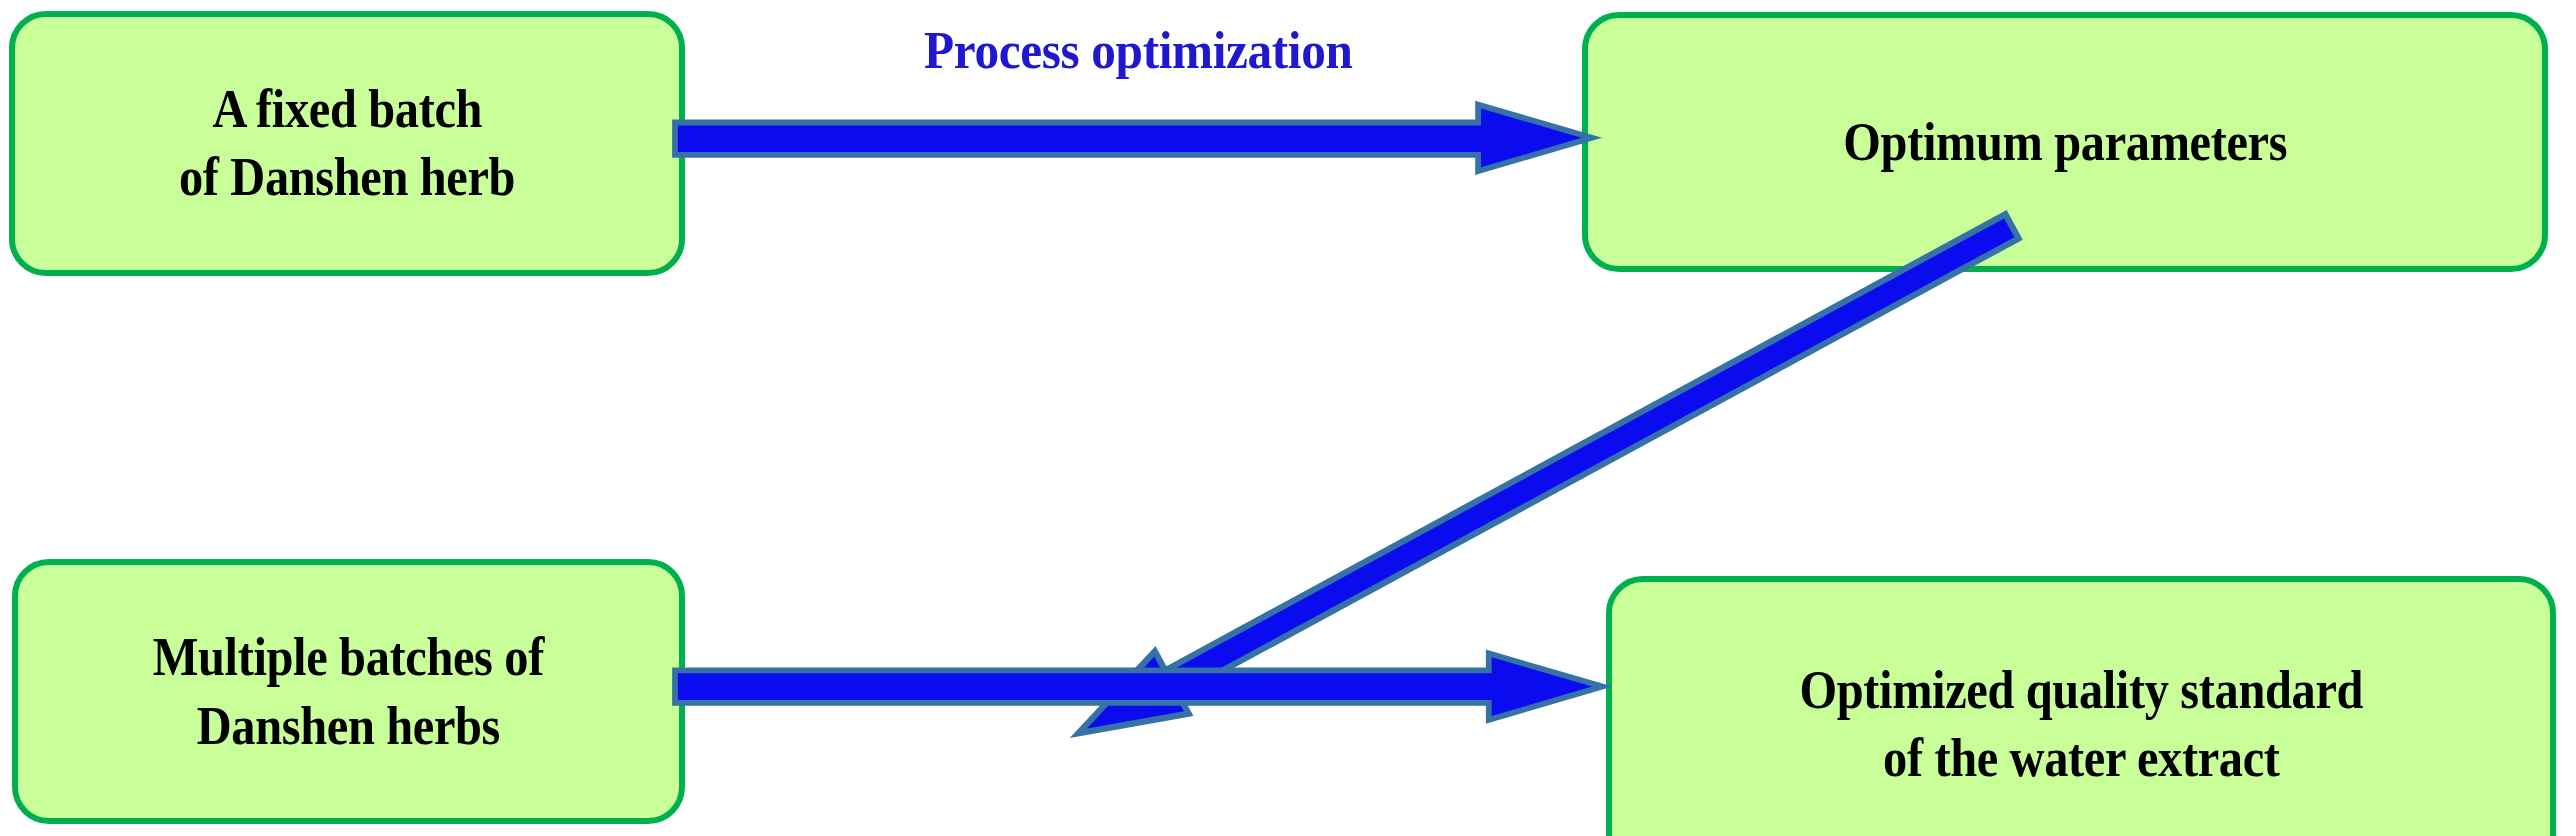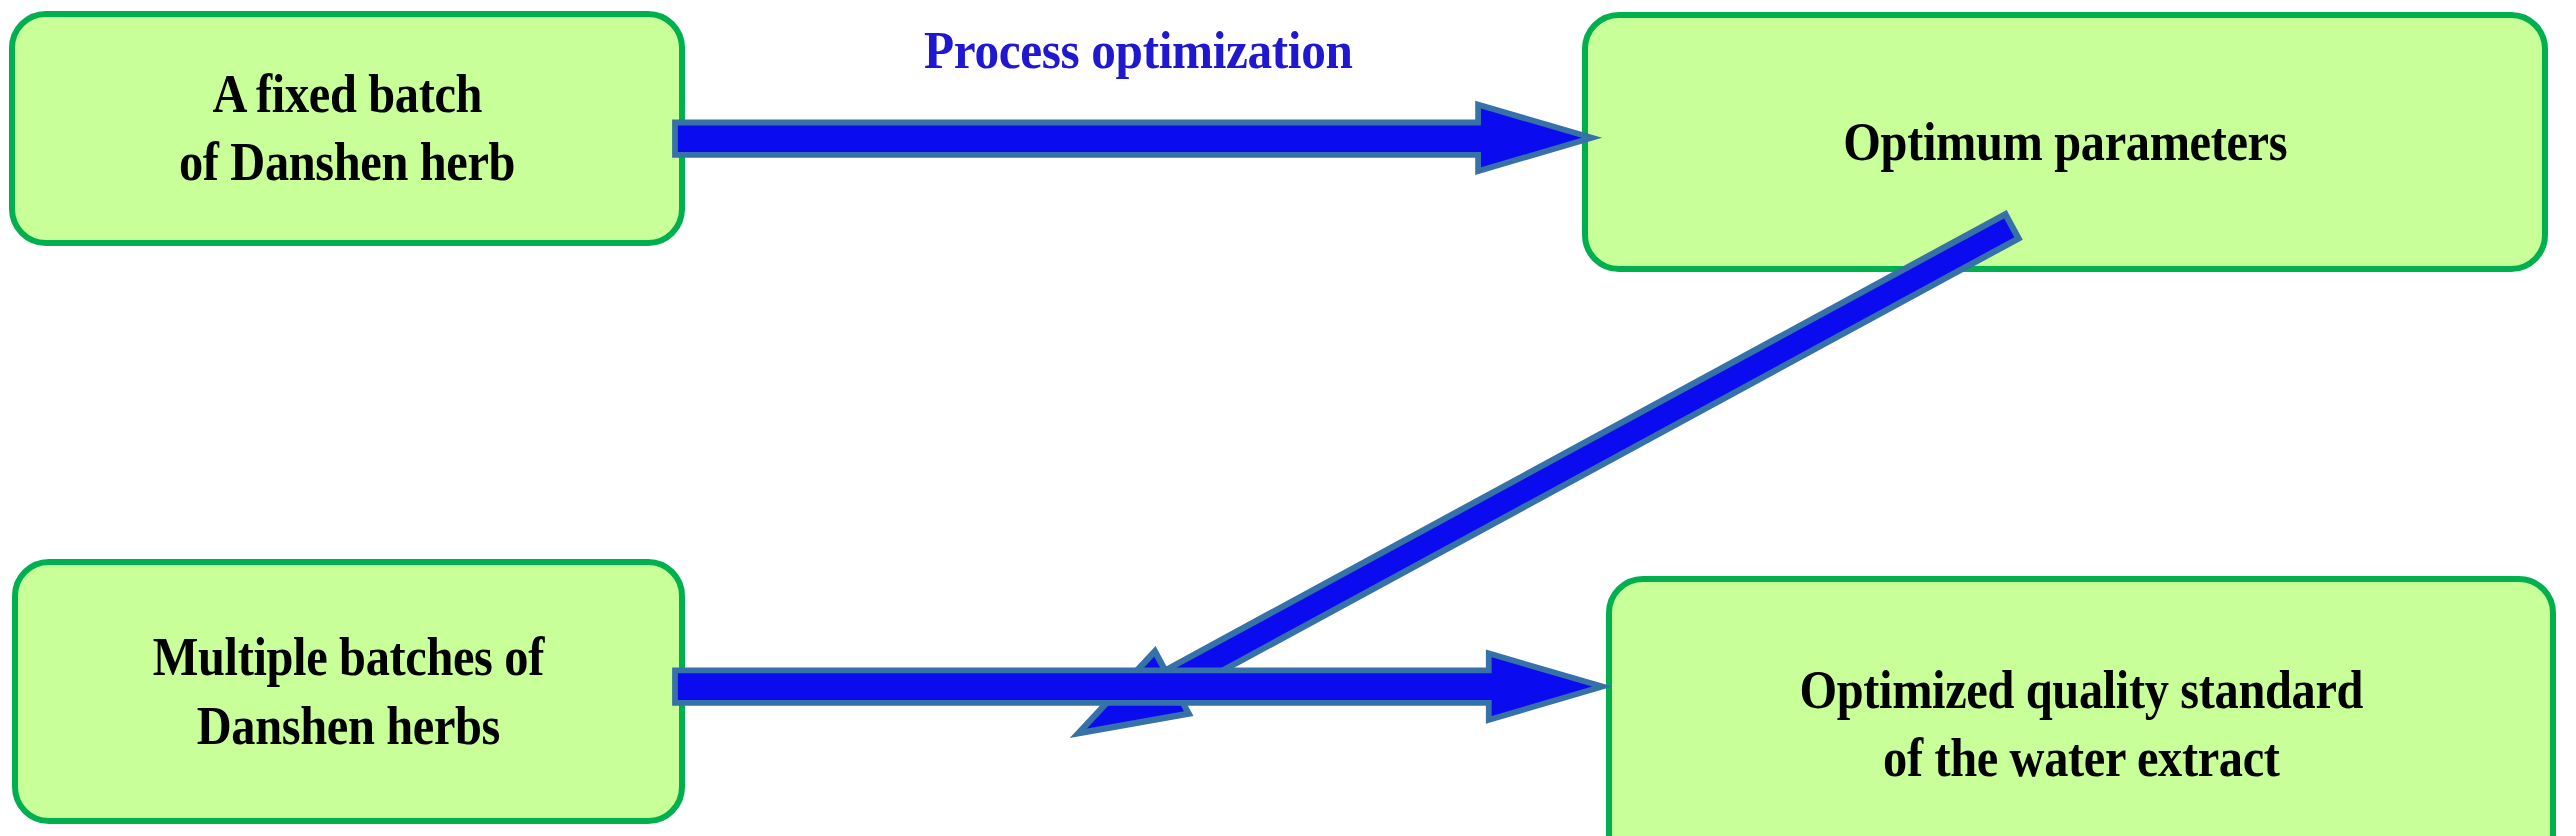--- a/index.html
+++ b/index.html
@@ -38,21 +38,21 @@
     display: block;
     white-space: nowrap;
     line-height: 1.24;
     transform: scaleX(0.88);
     transform-origin: center center;
   }
   #node-fixed-batch {
     left: 9px;
     top: 10.7px;
     width: 676px;
-    height: 235px;
+    height: 265px;
     font-size: 55px;
   }
   #node-optimum-parameters {
     left: 1582px;
     top: 11.6px;
     width: 966px;
     height: 260px;
     font-size: 55px;
   }
   #node-multiple-batches {

